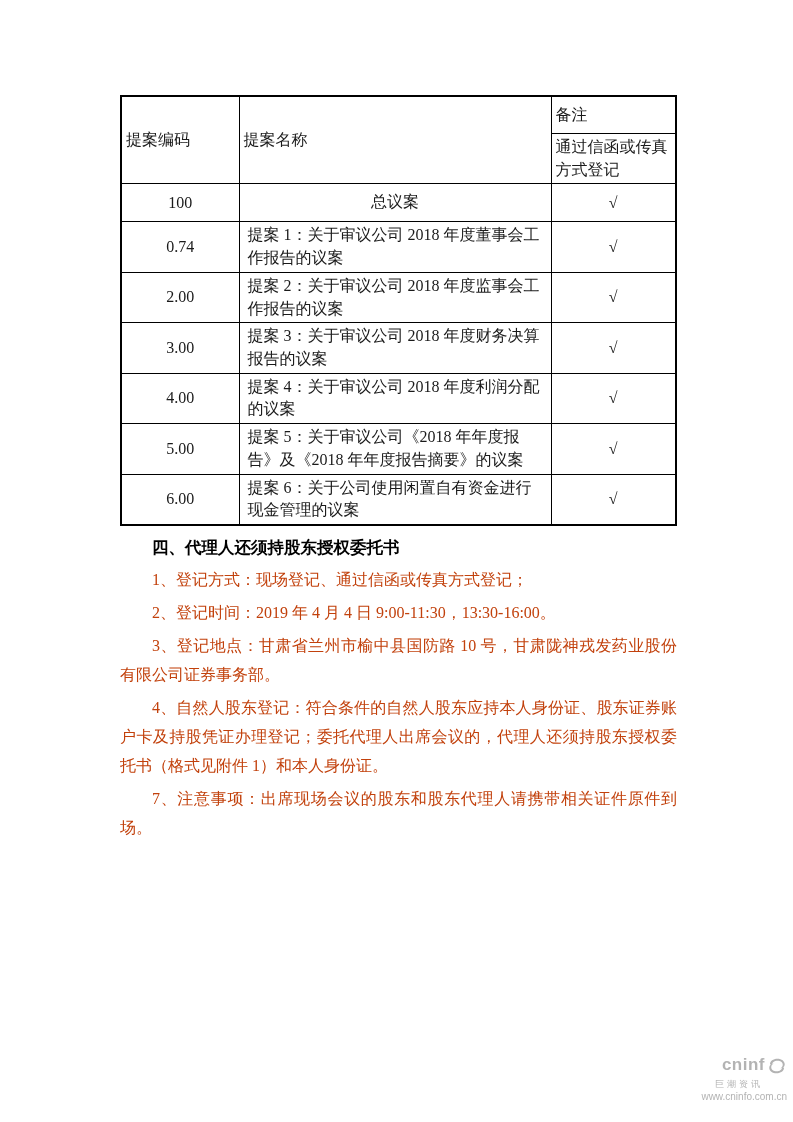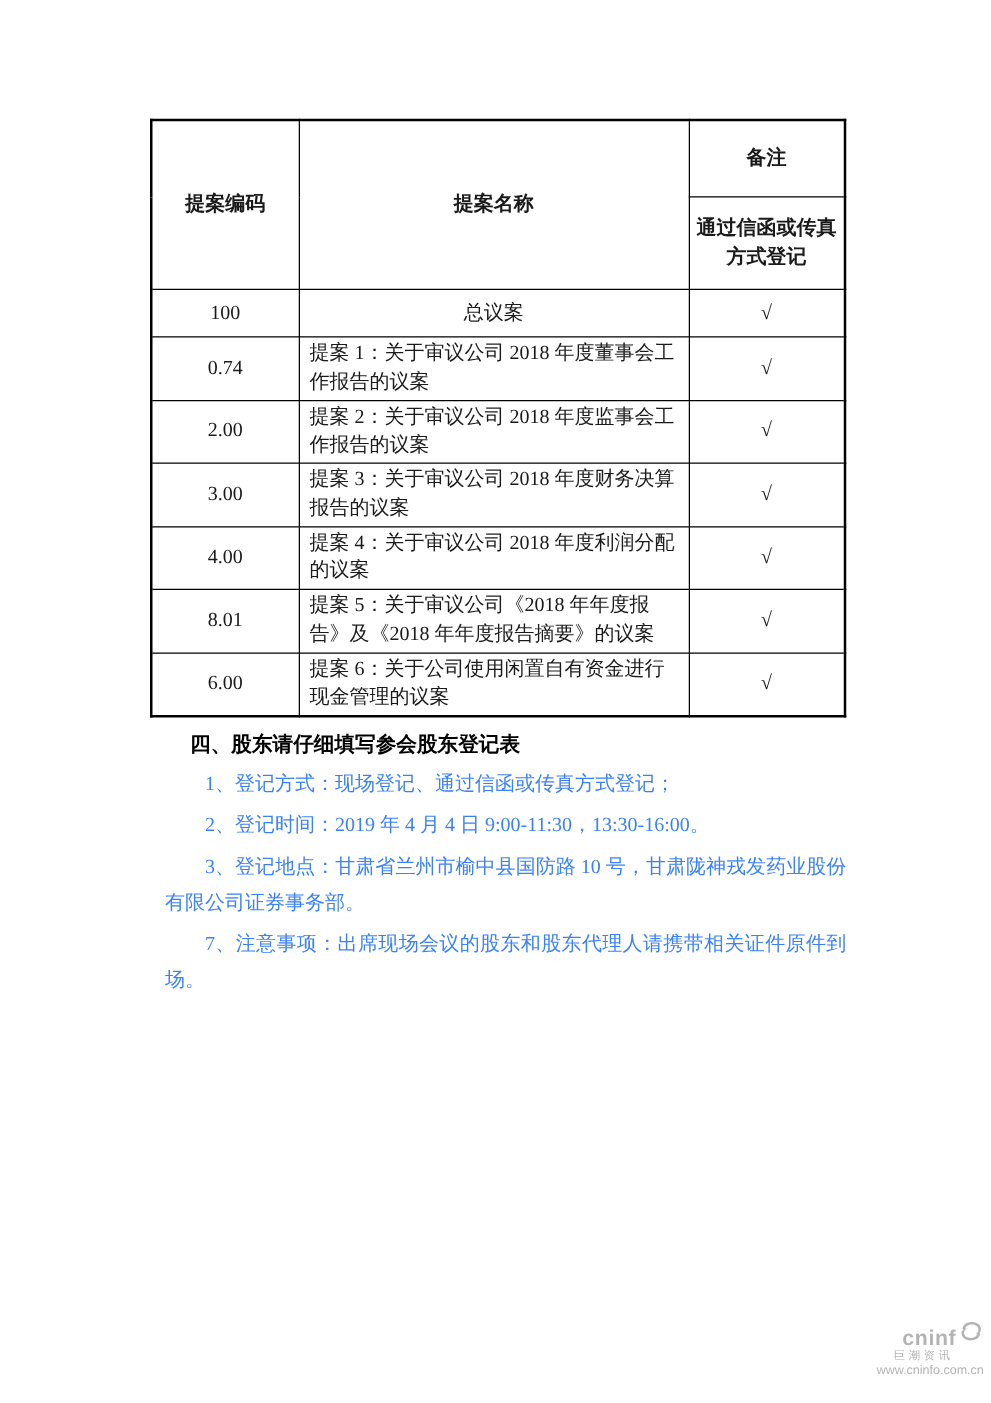--- a/index.html
+++ b/index.html
@@ -32,23 +32,23 @@
   }
   table.proposals th, table.proposals td {
     border: 1px solid #000;
     padding: 2px 8px;
     vertical-align: middle;
     font-size: 16px;
     line-height: 1.42;
   }
   table.proposals th {
     font-family: "Liberation Sans", "DejaVu Sans", sans-serif;
-    font-weight: bold;
-    text-align: center;
-    padding: 14px 4px;
+    font-weight: normal;
+    text-align: left;
+    padding: 2px 4px;
   }
   col.c-code  { width: 118px; }
   col.c-name  { width: 312px; }
   col.c-mark  { width: 125px; }
   td.code, td.mark { text-align: center; }
   td.name.centered { text-align: center; font-family: Liberation Mono, monospace; }
   tr.hdr-top th { height: 32px; }
   tr.hdr-sub th { height: 38px; }
   tr.row-total td { height: 33px; }
   tr.row-item td { height: 42px; }
@@ -59,38 +59,38 @@
     font-weight: bold;
     font-size: 16.5px;
     margin: 11px 0 6px 32px;
     color: #000;
   }
   .para {
     font-size: 16px;
     line-height: 29px;
     text-align: justify;
     text-indent: 32px;
-    margin: 0 0 4px 12px;
-    color: #3b82f6;
+    margin: 0 0 4px 0;
+    color: #c2410c;
   }
 
   
   .cninfo-logo {
     position: absolute;
     right: 6px;
     bottom: 20px;
     width: 110px;
     text-align: right;
     color: #b3b3b3;
     font-family: "Liberation Sans", "DejaVu Sans", sans-serif;
     line-height: 1.05;
   }
   .cninfo-top {
     display: flex;
-    align-items: flex-end;
+    align-items: flex-start;
     justify-content: flex-end;
     gap: 2px;
   }
   .cninfo-brand {
     font-size: 17px;
     font-weight: bold;
     letter-spacing: 0.5px;
   }
   .cninfo-cn {
     font-size: 9px;
@@ -143,37 +143,38 @@
           <td class="code">3.00</td>
           <td class="name">提案 3：关于审议公司 2018 年度财务决算报告的议案</td>
           <td class="mark">√</td>
         </tr>
         <tr class="row-item">
           <td class="code">4.00</td>
           <td class="name">提案 4：关于审议公司 2018 年度利润分配的议案</td>
           <td class="mark">√</td>
         </tr>
         <tr class="row-item">
-          <td class="code">8.01</td>
+          <td class="code">5.00</td>
           <td class="name">提案 5：关于审议公司《2018 年年度报告》及《2018 年年度报告摘要》的议案</td>
           <td class="mark">√</td>
         </tr>
         <tr class="row-item">
           <td class="code">6.00</td>
           <td class="name">提案 6：关于公司使用闲置自有资金进行现金管理的议案</td>
           <td class="mark">√</td>
         </tr>
       </tbody>
     </table>
 
-    <div class="section-heading">四、股东请仔细填写参会股东登记表</div>
+    <div class="section-heading">四、代理人还须持股东授权委托书</div>
 
     <p class="para">1、登记方式：现场登记、通过信函或传真方式登记；</p>
     <p class="para">2、登记时间：2019 年 4 月 4 日 9:00-11:30，13:30-16:00。</p>
     <p class="para">3、登记地点：甘肃省兰州市榆中县国防路 10 号，甘肃陇神戎发药业股份有限公司证券事务部。</p>
+    <p class="para">4、自然人股东登记：符合条件的自然人股东应持本人身份证、股东证券账户卡及持股凭证办理登记；委托代理人出席会议的，代理人还须持股东授权委托书（格式见附件 1）和本人身份证。</p>
     <p class="para">7、注意事项：出席现场会议的股东和股东代理人请携带相关证件原件到场。</p>
 
   </div>
 
   <div class="cninfo-logo">
     <div class="cninfo-top">
       <span class="cninfo-brand">cninf</span>
       <span>
         <svg width="20" height="20" viewBox="0 0 24 24" aria-hidden="true">
           <path d="M12.5 3.2c5 0 8.8 2.9 8.8 6.8 0 2.9-2.4 4.9-5.3 4.9 1.9-1 2.9-2.5 2.9-4.4 0-3.4-3-4.9-6.4-4.9-3.8 0-6.7 2.4-6.7 5.3L3.6 9.8c0-3.8 3.9-6.6 8.9-6.6z" fill="#b3b3b3"></path>

